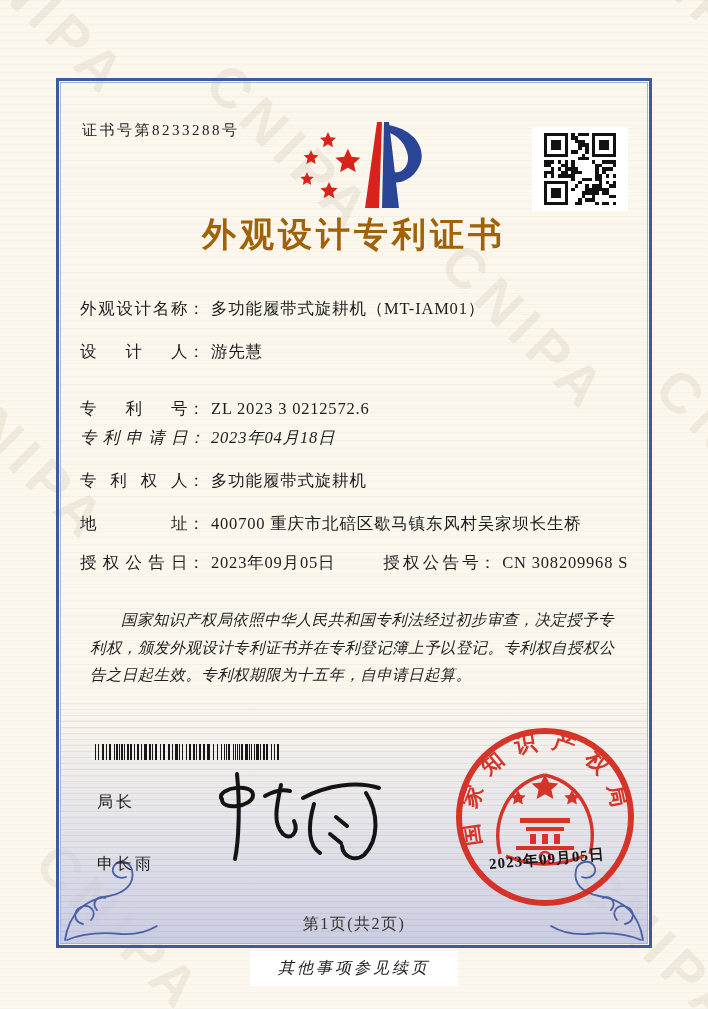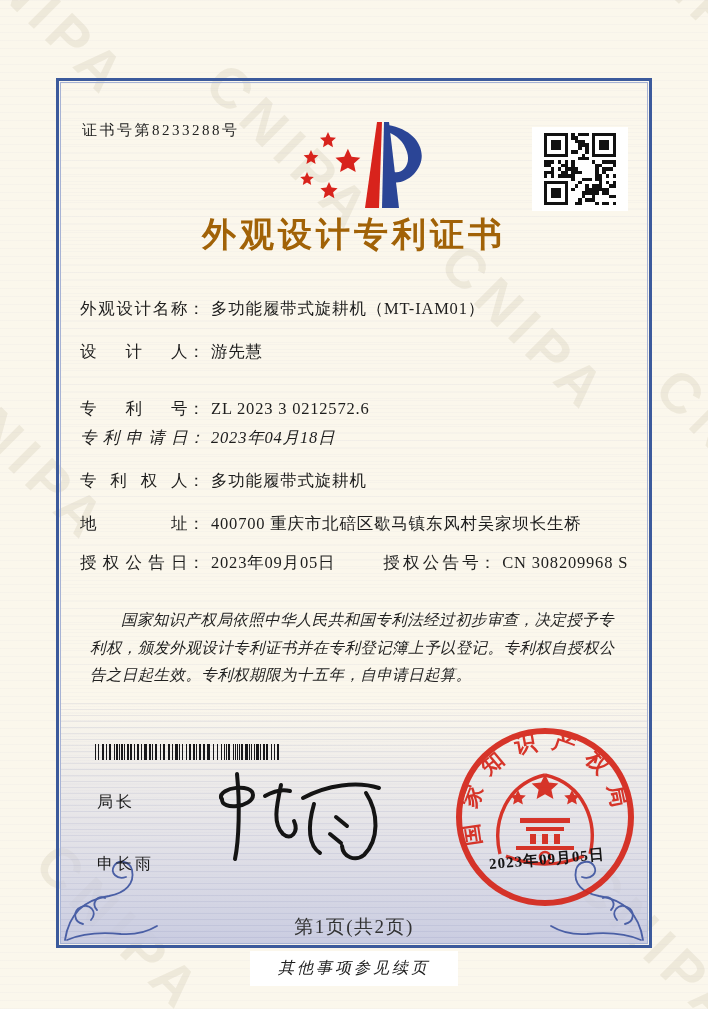--- a/index.html
+++ b/index.html
@@ -76,21 +76,21 @@
   .signature{position:absolute;left:195px;top:768px;}
 
   .seal{position:absolute;left:450px;top:722px;}
   .seal-date{
     position:absolute;left:472px;top:850px;width:150px;text-align:center;
     font-size:15px;font-weight:700;letter-spacing:1px;color:#141414;
     transform:rotate(-5deg);
   }
   .page-indicator{
     position:absolute;left:0;right:0;top:914px;text-align:center;
-    font-size:19px;letter-spacing:1.5px;color:#333;
+    font-size:16px;letter-spacing:1.5px;color:#333;
   }
   .footer-note{
     position:absolute;left:50%;top:951px;transform:translateX(-50%);
     background:#ffffff;padding:7px 28px;
     font-size:16px;font-style:italic;letter-spacing:3px;color:#1e1e1e;white-space:nowrap;
   }
 </style>
 </head>
 <body>
 

